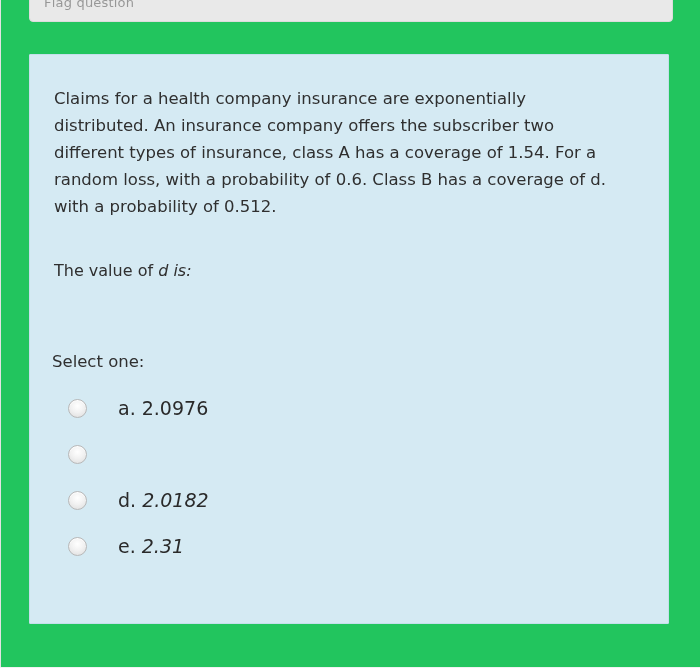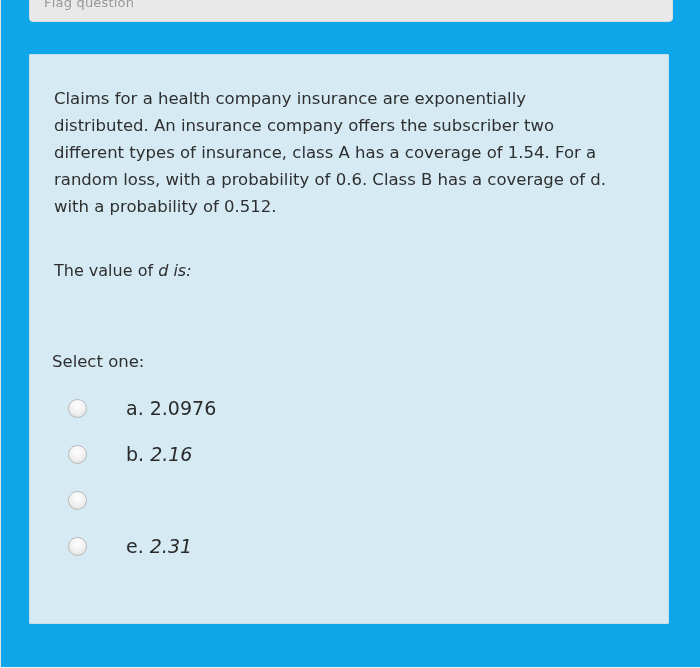--- a/index.html
+++ b/index.html
@@ -11,21 +11,21 @@
     overflow: hidden;
   }
   body {
     font-family: "DejaVu Sans", "Liberation Sans", sans-serif;
     color: #2b2b2b;
   }
   .page {
     position: relative;
     width: 700px;
     height: 668px;
-    background: #0ea5e9;
+    background: #22c55e;
   }
   
   .top-strip {
     position: absolute;
     left: 29px;
     top: -24px;
     width: 642px;
     height: 44px;
     background: #e9e9e9;
     border: 1px solid #dcdcdc;
@@ -103,21 +103,20 @@
     position: absolute;
     left: 22px;
     top: 330px;
     width: 560px;
   }
   .option-row {
     position: relative;
     height: 46px;
     display: flex;
     align-items: center;
-    gap: 8px;
   }
   .radio {
     width: 17px;
     height: 17px;
     border-radius: 50%;
     background: radial-gradient(circle at 50% 35%, #ffffff 0%, #f2f2f2 45%, #dcdcdc 100%);
     border: 1px solid #b8b8b8;
     box-shadow: inset 0 1px 1px rgba(255,255,255,0.9);
     margin-left: 16px;
     flex: 0 0 auto;
@@ -154,29 +153,29 @@
 
     <div class="select-one">Select one:</div>
 
     <div class="options">
 
       <div class="option-row">
         <span class="radio"></span>
         <span class="option-label"><span class="letter">a.</span> <span>2.0976</span></span>
       </div>
 
-      <div class="option-row">
-        <span class="radio"></span>
-        <span class="option-label"><span class="letter">b.</span> <span class="val-italic">2.16</span></span>
-      </div>
 
       <div class="option-row">
         <span class="radio"></span>
       </div>
 
+      <div class="option-row">
+        <span class="radio"></span>
+        <span class="option-label"><span class="letter">d.</span> <span class="val-italic">2.0182</span></span>
+      </div>
 
       <div class="option-row">
         <span class="radio"></span>
         <span class="option-label"><span class="letter">e.</span> <span class="val-italic">2.31</span></span>
       </div>
 
     </div>
   </div>
 
   <div class="bottom-rule"></div>

